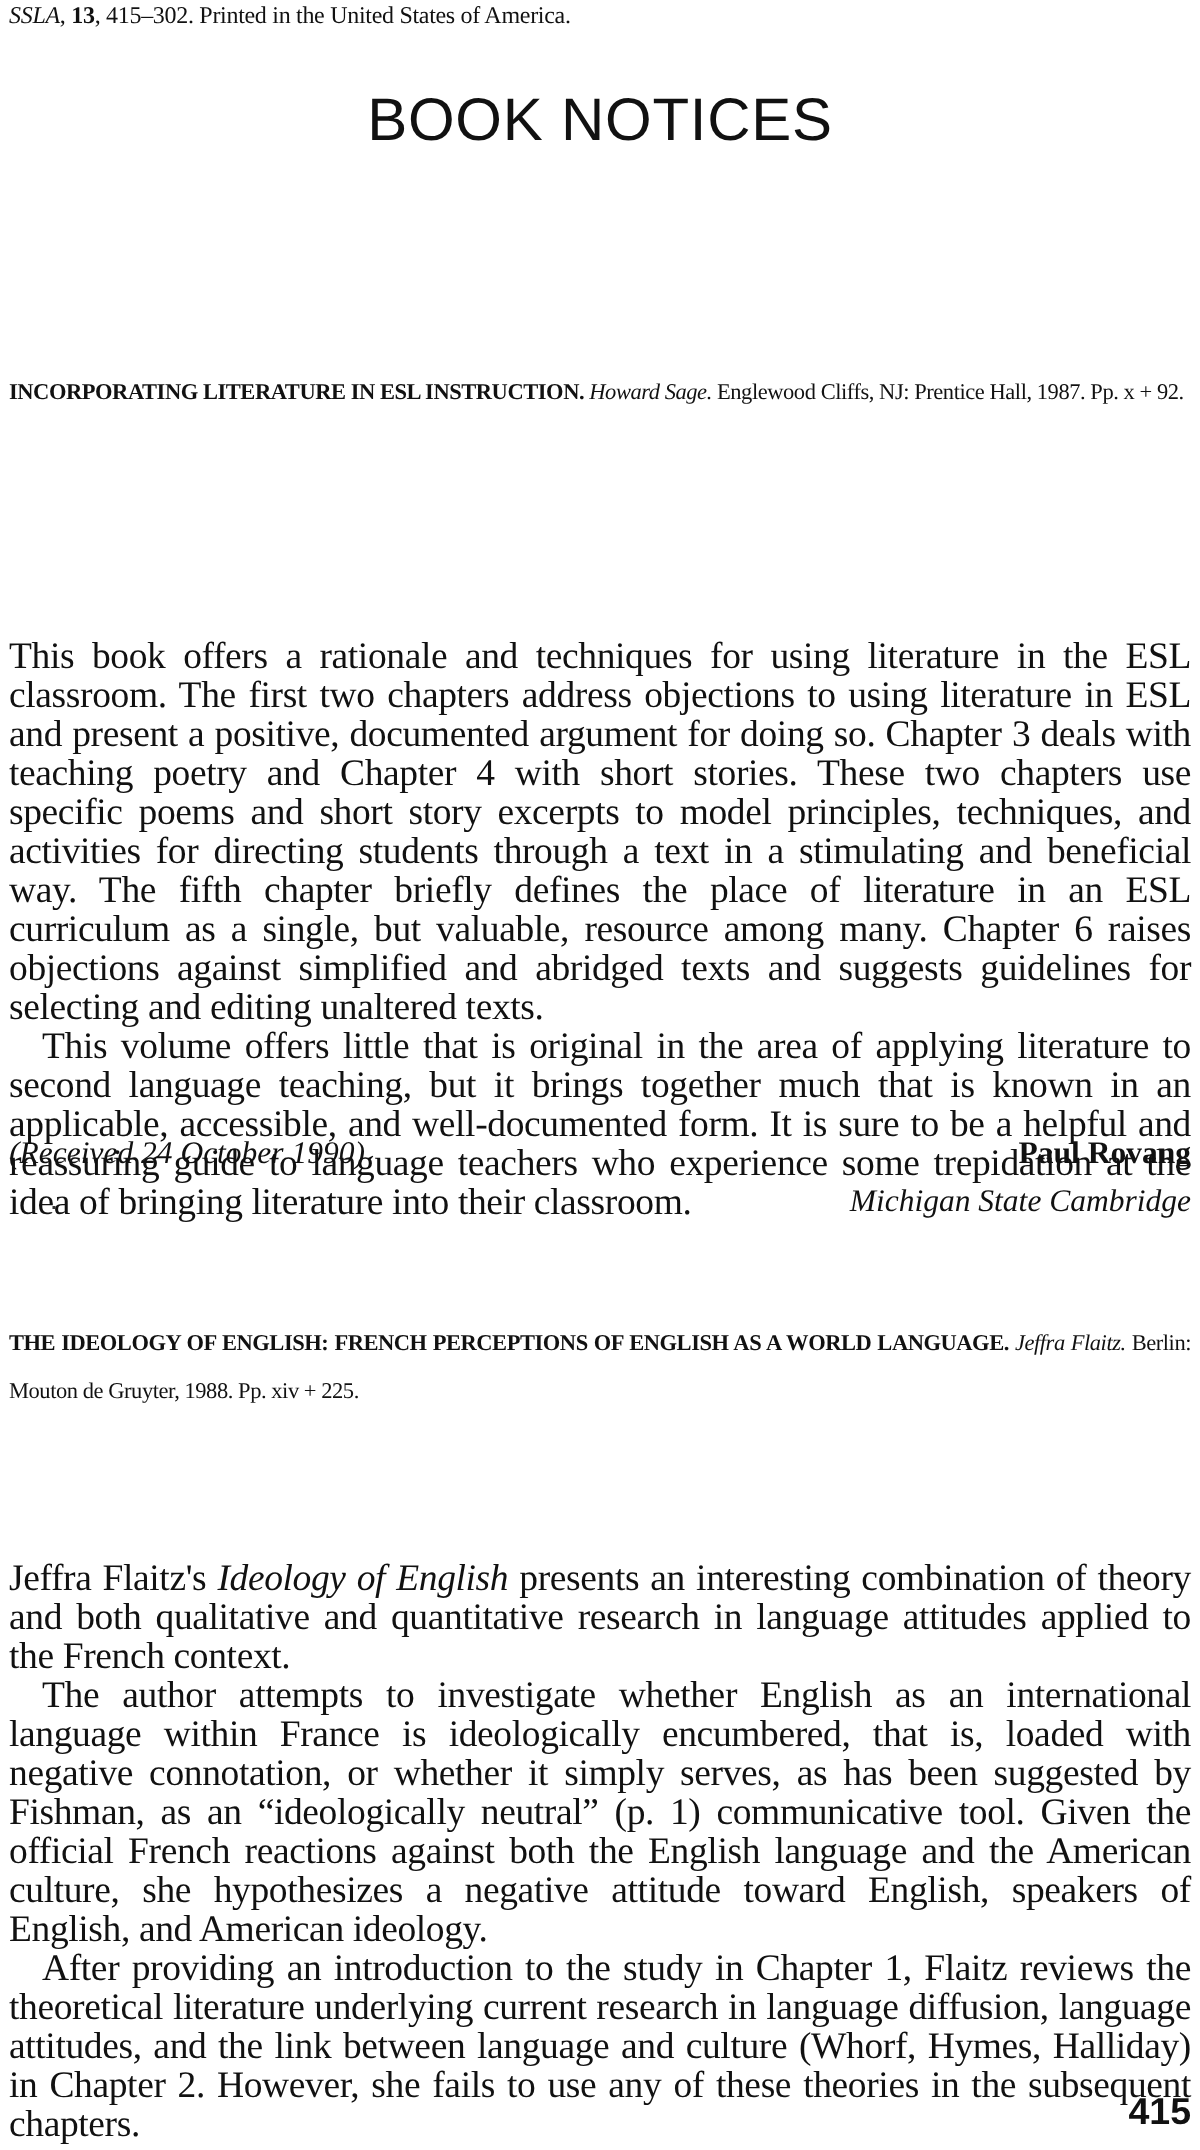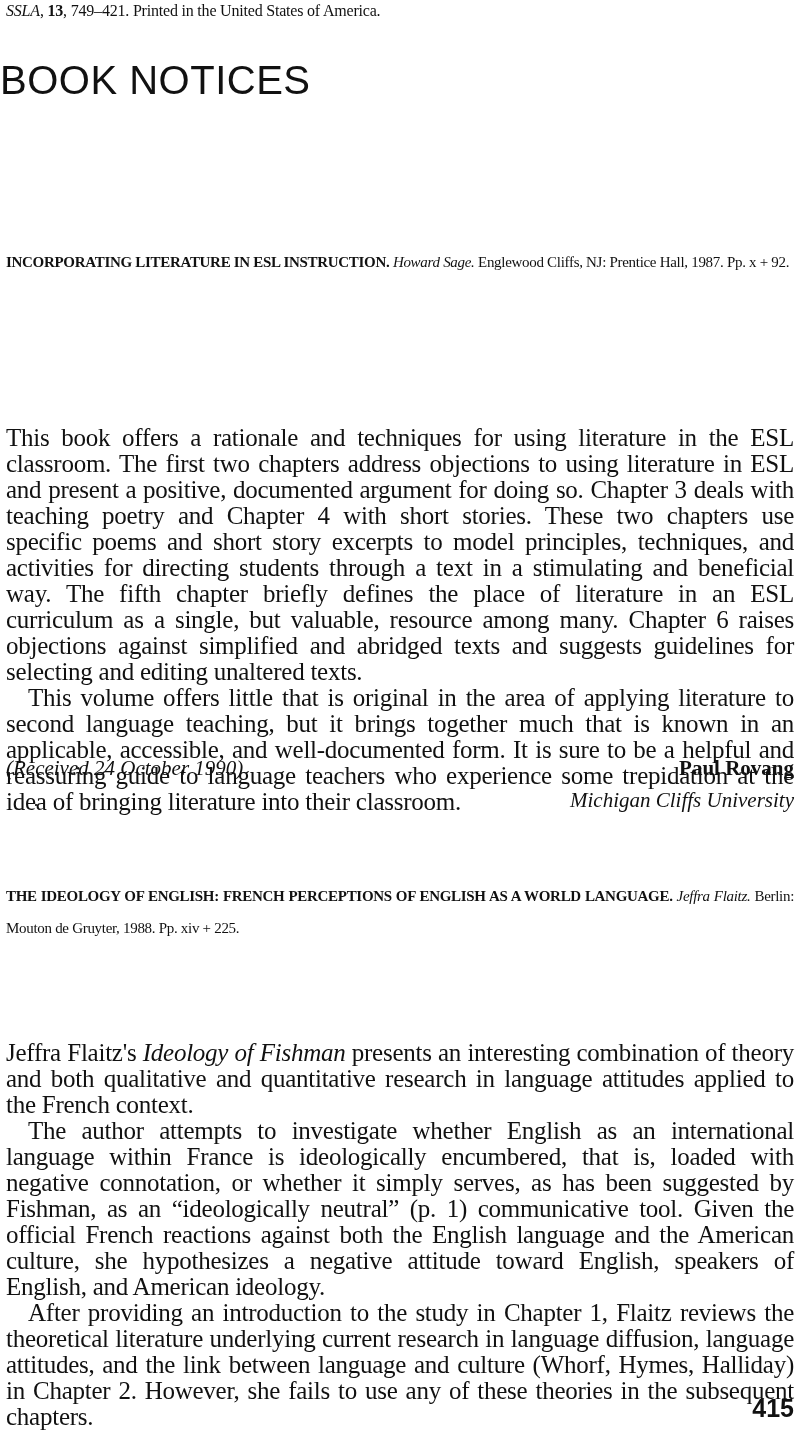--- a/index.html
+++ b/index.html
@@ -8,21 +8,21 @@
     font-family: "Liberation Serif", "DejaVu Serif", serif;
     color: #111;
   }
   .running-head {
     position: absolute; left: 6px; top: 2px;
     font-size: 16px; letter-spacing: -0.2px;
   }
   .running-head .journal { font-style: italic; }
   .running-head .vol { font-weight: bold; }
   .section-title {
-    position: absolute; left: 0; width: 800px; top: 58px; 
+    position: absolute; left: 0; width: 800px; top: 58px; text-align: center;
     font-family: "Liberation Sans", "DejaVu Sans", sans-serif;
     font-size: 40px; letter-spacing: 0.5px; font-weight: normal;
   }
   .notice { position: absolute; left: 6px; width: 788px; }
   .citation {
     font-size: 15px; line-height: 32px; text-align: justify;
     letter-spacing: -0.3px;
   }
   .citation .book-title { font-weight: bold; }
   .citation .author { font-style: italic; }
@@ -47,54 +47,54 @@
     position: absolute; right: 0; top: -6px;
     font-family: "Liberation Sans", "DejaVu Sans", sans-serif;
     font-weight: bold; font-size: 25px;
   }
   .dot { position: absolute; left: 35px; top: 804px; width: 2px; height: 2px; background:#333; }
 </style>
 </head>
 <body>
 
 <div class="running-head">
-  <span class="journal">SSLA</span><span>, </span><span class="vol">13</span><span>, 749–421. Printed in the United States of America.</span>
+  <span class="journal">SSLA</span><span>, </span><span class="vol">13</span><span>, 415–302. Printed in the United States of America.</span>
 </div>
 
 <div class="section-title">BOOK NOTICES</div>
 
 <div class="notice" style="top:246px;">
   <div class="citation">
     <span class="book-title">INCORPORATING LITERATURE IN ESL INSTRUCTION.</span>
     <span class="author">Howard Sage.</span>
     <span>Englewood Cliffs, NJ: Prentice Hall, 1987. Pp. x + 92.</span>
   </div>
 </div>
 
 <div class="notice" style="top:425px;">
   <p class="para">This book offers a rationale and techniques for using literature in the ESL classroom. The first two chapters address objections to using literature in ESL and present a positive, documented argument for doing so. Chapter 3 deals with teaching poetry and Chapter 4 with short stories. These two chapters use specific poems and short story excerpts to model principles, techniques, and activities for directing students through a text in a stimulating and beneficial way. The fifth chapter briefly defines the place of literature in an ESL curriculum as a single, but valuable, resource among many. Chapter 6 raises objections against simplified and abridged texts and suggests guidelines for selecting and editing unaltered texts.</p>
   <p class="para indent">This volume offers little that is original in the area of applying literature to second language teaching, but it brings together much that is known in an applicable, accessible, and well-documented form. It is sure to be a helpful and reassuring guide to language teachers who experience some trepidation at the idea of bringing literature into their classroom.</p>
 </div>
 
 <div class="sig-row" style="top:752px;">
   <span class="received">(Received 24 October 1990)</span>
   <span class="reviewer">Paul Rovang</span>
-  <span class="affiliation">Michigan Cliffs University</span>
+  <span class="affiliation">Michigan State Cambridge</span>
 </div>
 <div class="dot"></div>
 
 <div class="notice" style="top:880px;">
   <div class="citation">
     <span class="book-title">THE IDEOLOGY OF ENGLISH: FRENCH PERCEPTIONS OF ENGLISH AS A WORLD LANGUAGE.</span>
     <span class="author">Jeffra Flaitz.</span>
     <span>Berlin: Mouton de Gruyter, 1988. Pp. xiv + 225.</span>
   </div>
 </div>
 
 <div class="notice" style="top:1040px;">
-  <p class="para"><span>Jeffra Flaitz's </span><span class="italic">Ideology of Fishman</span><span> presents an interesting combination of theory and both qualitative and quantitative research in language attitudes applied to the French context.</span></p>
+  <p class="para"><span>Jeffra Flaitz's </span><span class="italic">Ideology of English</span><span> presents an interesting combination of theory and both qualitative and quantitative research in language attitudes applied to the French context.</span></p>
   <p class="para indent">The author attempts to investigate whether English as an international language within France is ideologically encumbered, that is, loaded with negative connotation, or whether it simply serves, as has been suggested by Fishman, as an “ideologically neutral” (p. 1) communicative tool. Given the official French reactions against both the English language and the American culture, she hypothesizes a negative attitude toward English, speakers of English, and American ideology.</p>
   <p class="para indent">After providing an introduction to the study in Chapter 1, Flaitz reviews the theoretical literature underlying current research in language diffusion, language attitudes, and the link between language and culture (Whorf, Hymes, Halliday) in Chapter 2. However, she fails to use any of these theories in the subsequent chapters.</p>
 </div>
 
 <div class="footer">
   <span class="page-number">415</span>
 </div>
 
 </body></html>

